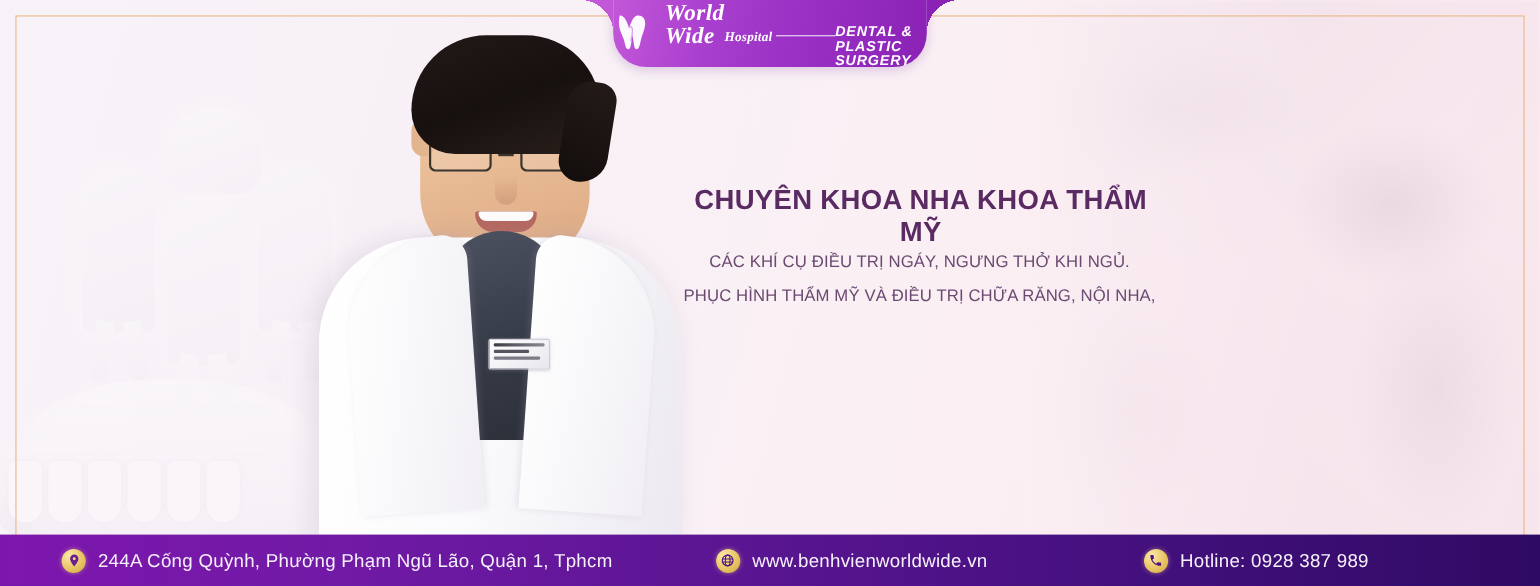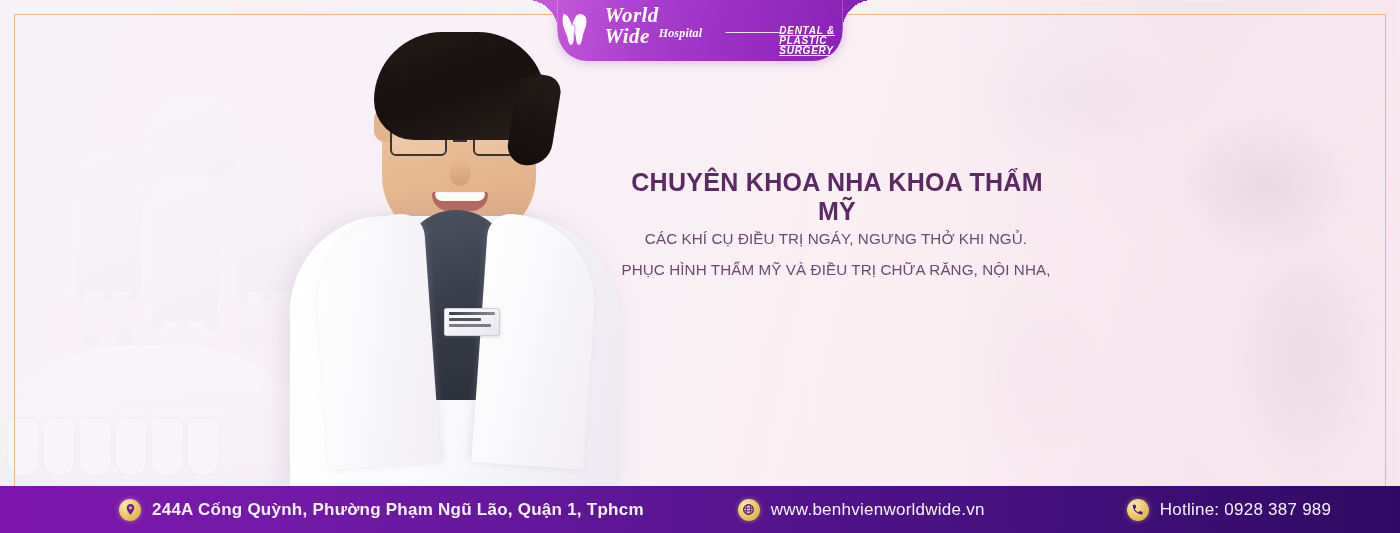--- a/index.html
+++ b/index.html
@@ -97,29 +97,29 @@
   .header-tab::after {
     right:-30px;
     background:radial-gradient(circle at 100% 100%, transparent 0 30px, #8b22b6 30px);
   }
   .logo-mark { width:38px; height:40px; flex:none; }
   .logo-text { display:flex; flex-direction:row; line-height:1; }
   .logo-name {
     font-family:"Liberation Serif", serif; font-style:italic; font-weight:700;
     font-size:21px; color:#fff; letter-spacing:.4px;
   }
-  .logo-sub-row { display:flex; align-items:center; gap:23px; margin-top:4px; }
+  .logo-sub-row { display:flex; align-items:center; gap:3px; margin-top:4px; }
   .logo-sub {
     font-family:"Liberation Serif", serif; font-style:italic; font-weight:700;
     font-size:12px; color:#fff; letter-spacing:.2px;
   }
   .logo-rule { flex:1; height:1px; background:rgba(255,255,255,.85); min-width:54px; }
   .logo-tag {
-    font-size:10px; font-weight:700; font-style:italic; color:#fff;
-    letter-spacing:.75px; margin-top:21px;text-decoration:underline;
+    font-size:13px; font-weight:700; font-style:italic; color:#fff;
+    letter-spacing:.75px; margin-top:21px;
   }
 
   
   .doctor { position:absolute; left:262px; bottom:47px; width:390px; height:486px; z-index:4; }
   .doc-coat {
     position:absolute; left:28px; bottom:0; width:330px; height:270px;
     background:linear-gradient(100deg,#ffffff 0%,#fbfbfd 45%,#eceaf0 100%);
     border-radius:96px 104px 0 0;
     box-shadow:-6px 0 22px rgba(175,160,185,.25);
   }
@@ -253,21 +253,21 @@
     font-size:15.2px; color:#6b4a72; line-height:1.45; letter-spacing:.1px;
   }
 
   
   .footer {
     position:absolute; left:0; bottom:0; width:1400px; height:47px; z-index:10;
     background:linear-gradient(90deg,#7d16ad 0%,#711aa6 22%,#5a1592 48%,#43107d 74%,#2f0a63 100%);
     display:flex; align-items:center;
   }
   .f-item { display:flex; align-items:center; gap:11px; color:#fff; }
-  .f-addr { margin-left:119px;font-weight:bold; }
+  .f-addr { margin-left:56px; }
   .f-web  { margin-left:94px; }
   .f-tel  { margin-left:94px;padding-left:48px; }
   .f-text { font-size:17px; letter-spacing:.25px; color:#f6f1fa; }
   .f-icon {
     width:22px; height:22px; border-radius:50%; flex:none;
     background:radial-gradient(circle at 32% 28%,#fbe9a8,#e8c464 55%,#cfa63f 100%);
     display:flex; align-items:center; justify-content:center;
     box-shadow:0 0 5px rgba(255,220,140,.45);
   }
   .f-icon svg { width:13px; height:13px; display:block; }

